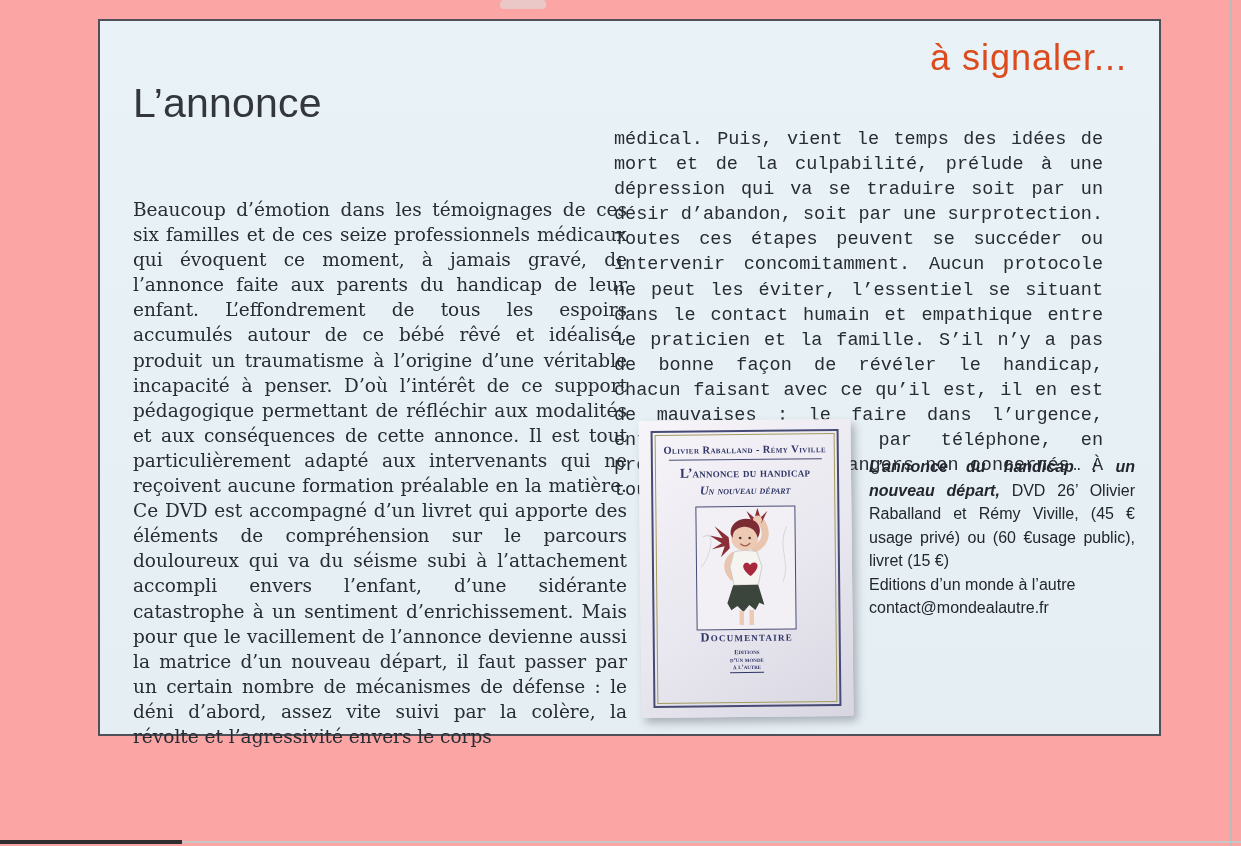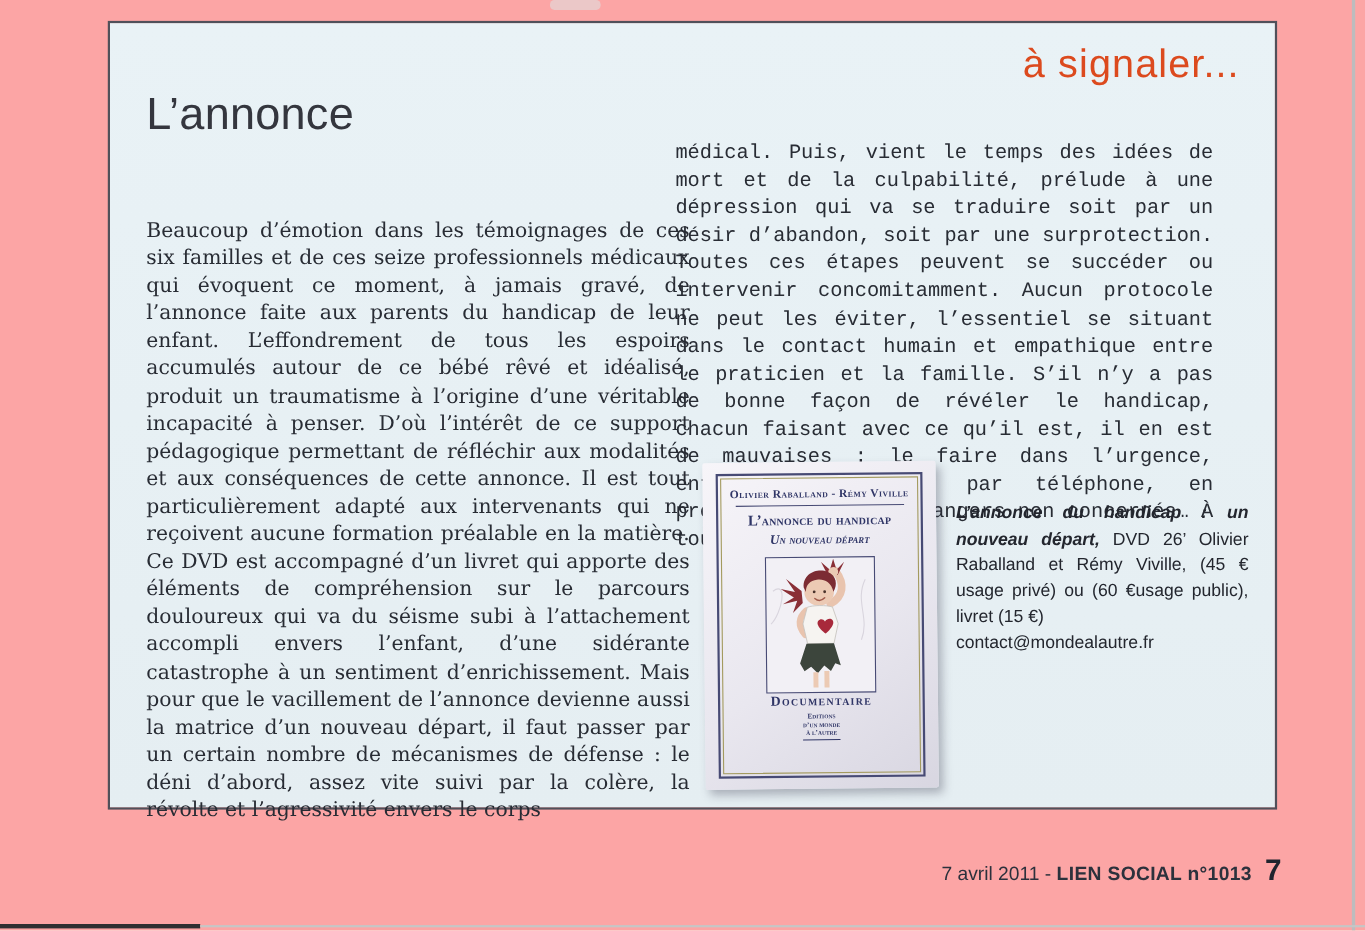--- a/index.html
+++ b/index.html
@@ -130,26 +130,26 @@
             <div>d’un monde</div>
             <div>à l’autre</div>
           </div>
         </div>
       </div>
     </div>
 
     <div class="col2b-blk">
       <div class="caption">
         <p><span class="cap-title">L’annonce du handicap : un nouveau départ,</span><span> DVD 26’ Olivier Raballand et Rémy Viville, (45 € usage privé) ou (60 €usage public), livret (15 €)</span></p>
+        <div class="caption-line">Editions d’un monde à l’autre</div>
         <div class="caption-line">contact@mondealautre.fr</div>
       </div>
     </div>
 
   </div>
 
-  <div class="footer"><span>7 avril 2011 - </span><span class="journal">LIEN SOCIAL n°1013</span><span class="pagenum">7</span></div>
 
   <div class="scan-smudge-top"></div>
   <div class="scan-edge-right"></div>
   <div class="scan-edge-bottom-dark"></div>
   <div class="scan-edge-bottom-light"></div>
 
 </div>
 
 </body></html>

